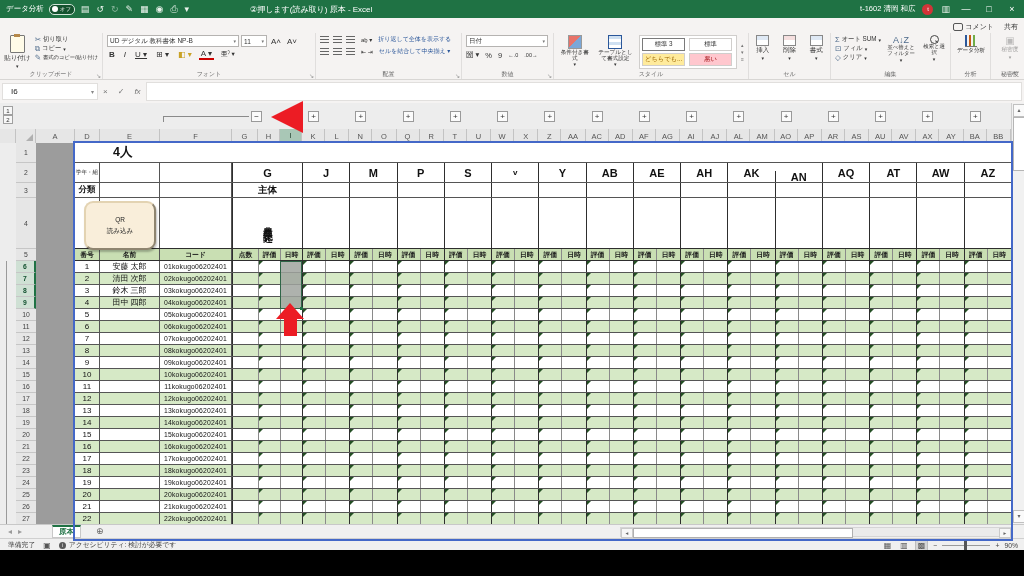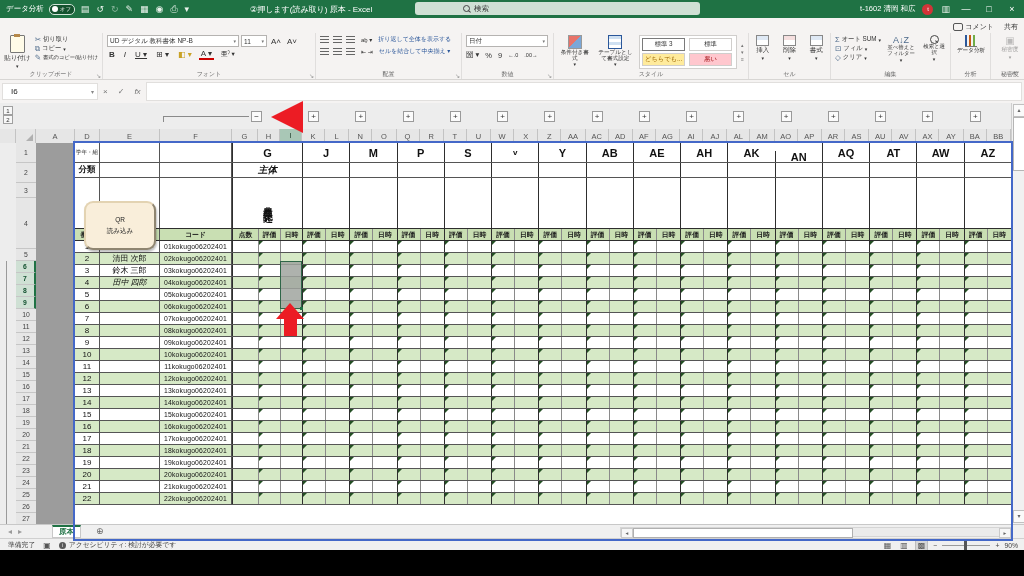--- a/index.html
+++ b/index.html
@@ -151,24 +151,20 @@
       <span class="tb-ico">▤</span>
       <span class="tb-ico">↺</span>
       <span class="tb-ico" style="opacity:.5">↻</span>
       <span class="tb-ico">✎</span>
       <span class="tb-ico">▦</span>
       <span class="tb-ico">◉</span>
       <span class="tb-ico">⎙</span>
       <span class="tb-ico">▾</span>
     </div>
     <div class="tb-title">②押します(読み取り) 原本 - Excel</div>
-    <div class="searchpill">
-      <span class="mag"></span>
-      <span>検索</span>
-    </div>
     <div class="tb-right">
       <span>t-1602 清岡 和広</span>
       <span class="avatar">t</span>
       <span class="tb-ico">▥</span>
       <span class="winbtn">—</span>
       <span class="winbtn">□</span>
       <span class="winbtn">×</span>
     </div>
   </div>
 
@@ -475,20 +471,25 @@
       <div class="rh" style="top: 310px; height: 12px;">22</div>
       <div class="rh" style="top: 322px; height: 12px;">23</div>
       <div class="rh" style="top: 334px; height: 12px;">24</div>
       <div class="rh" style="top: 346px; height: 12px;">25</div>
       <div class="rh" style="top: 358px; height: 12px;">26</div>
       <div class="rh" style="top: 370px; height: 12px;">27</div>
     </div>
   <div class="colA"></div>
 
   <div class="grid" id="grid">
+      <div class="g-row" style="height: 20px; border-bottom: 1px solid rgb(85, 85, 85);">
+        <div class="g-cell" style="width: 936px; justify-content: flex-start;">
+          <span style="margin-left: 38px; font-size: 12.5px; font-weight: 600; color: rgb(17, 17, 17);">4人</span>
+        </div>
+      </div>
       <div class="g-row" style="height: 20px;">
         <div class="g-cell" style="width: 25px; border-right: 1px solid rgb(85, 85, 85);">
           <span style="font-size: 5.6px; color: rgb(17, 17, 17);">学年・組</span>
         </div>
         <div class="g-cell" style="width: 60px; border-right: 1px solid rgb(85, 85, 85);"></div>
         <div class="g-cell" style="width: 72px; border-right: 1px solid rgb(85, 85, 85);"></div>
         <div class="g-cell bH" style="width: 70px;">
           <span class="grouplabel">G</span>
         </div>
         <div class="g-cell bH" style="width: 47.2667px;">
@@ -536,21 +537,21 @@
         <div class="g-cell bH" style="width: 47.2667px;">
           <span class="grouplabel">AZ</span>
         </div>
       </div>
       <div class="g-row" style="height: 15px;">
         <div class="g-cell" style="width: 25px; border-right: 1px solid rgb(85, 85, 85);">
           <span style="font-size: 8.5px; font-weight: bold; color: rgb(17, 17, 17);">分類</span>
         </div>
         <div class="g-cell" style="width: 60px; border-right: 1px solid rgb(85, 85, 85);"></div>
         <div class="g-cell" style="width: 72px; border-right: 1px solid rgb(85, 85, 85);"></div>
-        <div class="g-cell bH" style="width: 70px; font-style: italic;">
+        <div class="g-cell bH" style="width: 70px;">
           <span style="font-size: 9.5px; font-weight: bold; color: rgb(17, 17, 17);">主体</span>
         </div>
         <div class="g-cell bH" style="width: 47.2667px;"></div>
         <div class="g-cell bH" style="width: 47.2667px;"></div>
         <div class="g-cell bH" style="width: 47.2667px;"></div>
         <div class="g-cell bH" style="width: 47.2667px;"></div>
         <div class="g-cell bH" style="width: 47.2667px;"></div>
         <div class="g-cell bH" style="width: 47.2667px;"></div>
         <div class="g-cell bH" style="width: 47.2667px;"></div>
         <div class="g-cell bH" style="width: 47.2667px;"></div>
@@ -824,21 +825,21 @@
         <div class="g-cell bl-light" style="width: 24.2667px;"></div>
         <div class="g-cell bH ev" style="width: 23px;"></div>
         <div class="g-cell bl-light" style="width: 24.2667px;"></div>
         <div class="g-cell bH ev" style="width: 23px;"></div>
         <div class="g-cell bl-light" style="width: 24.2667px;"></div>
       </div>
       <div class="g-row rowgreen" style="height: 12px;">
         <div class="g-cell" style="width: 25px; border-right: 1px solid rgb(85, 85, 85);">
           <span class="numtxt">4</span>
         </div>
-        <div class="g-cell" style="width: 60px; border-right: 1px solid rgb(85, 85, 85); font-style: italic;">
+        <div class="g-cell" style="width: 60px; border-right: 1px solid rgb(85, 85, 85);">
           <span class="nametxt">田中 四郎</span>
         </div>
         <div class="g-cell" style="width: 72px; border-right: 1px solid rgb(85, 85, 85);">
           <span class="codetxt">04kokugo06202401</span>
         </div>
         <div class="g-cell bH" style="width: 26px;"></div>
         <div class="g-cell bl-light ev" style="width: 22px;"></div>
         <div class="g-cell bl-light" style="width: 22px;"></div>
         <div class="g-cell bH ev" style="width: 23px;"></div>
         <div class="g-cell bl-light" style="width: 24.2667px;"></div>

